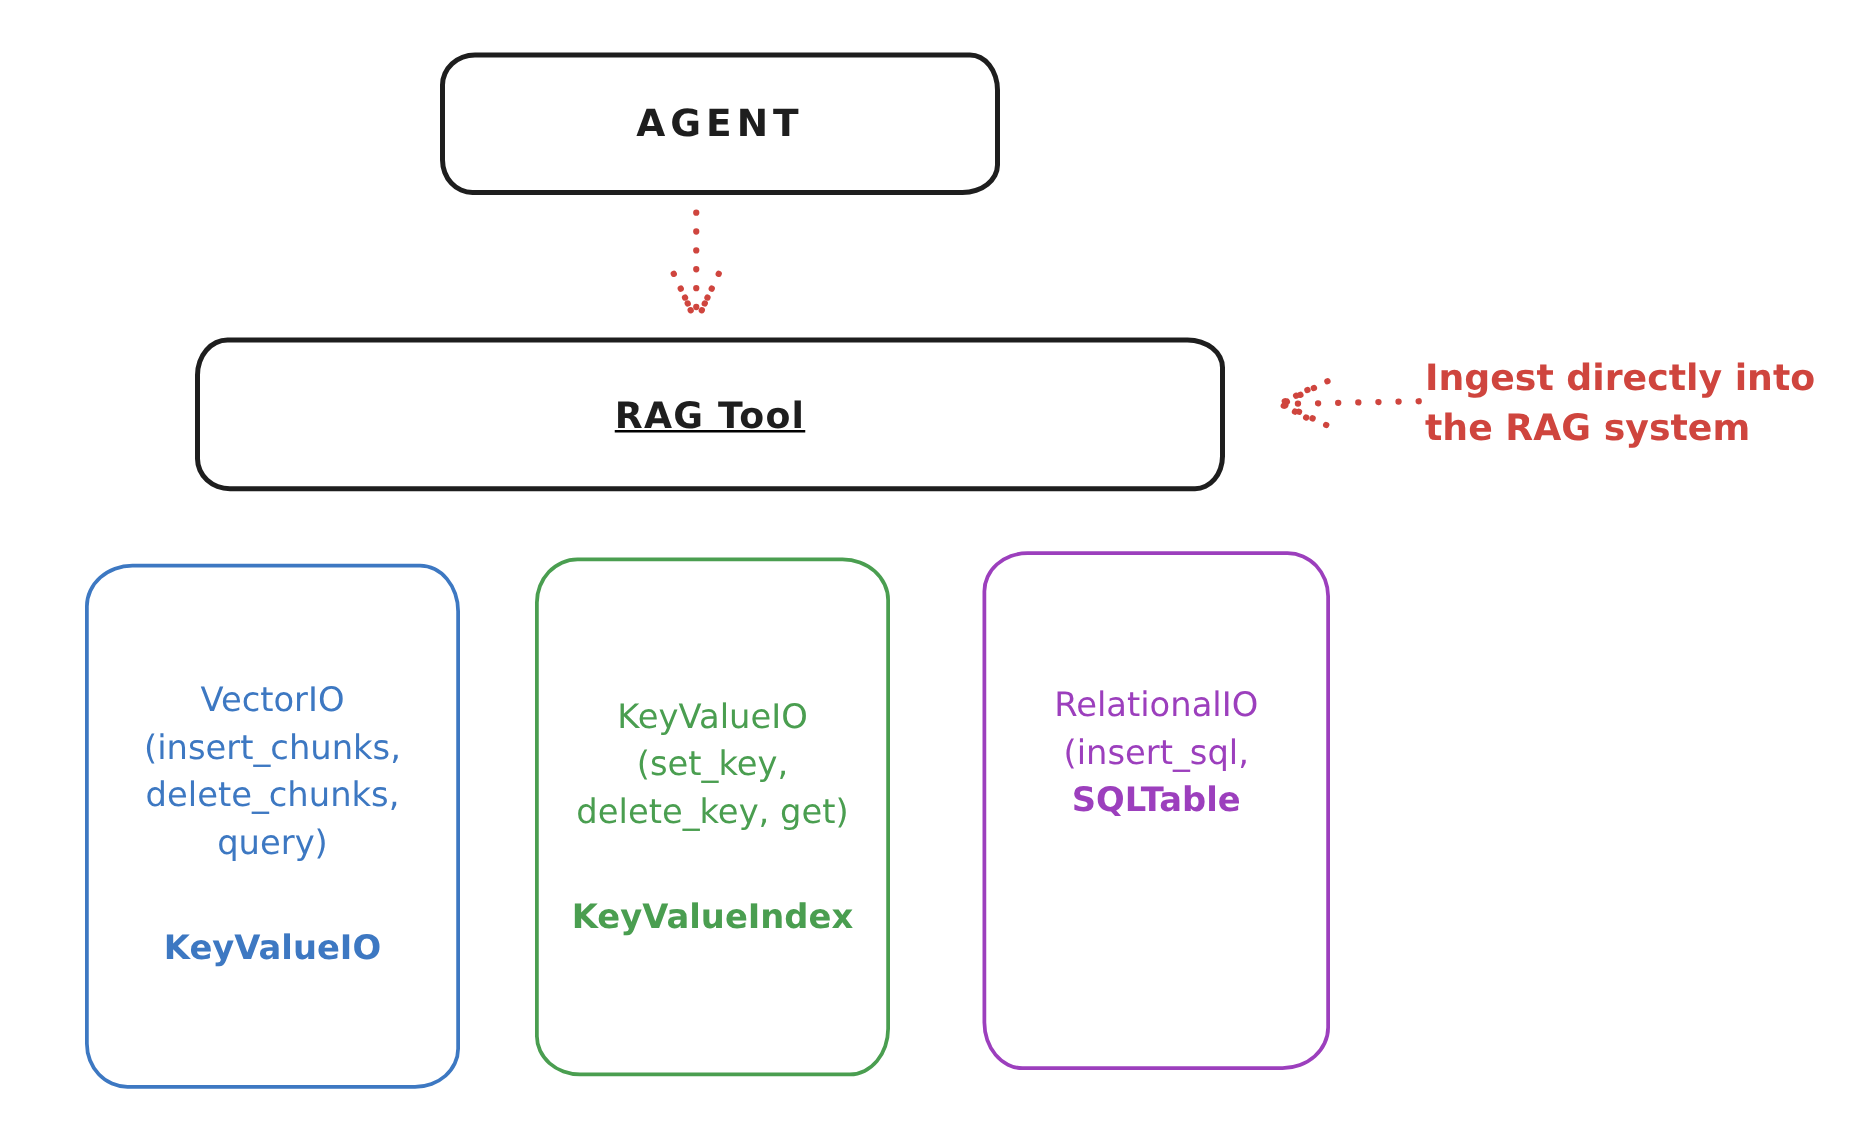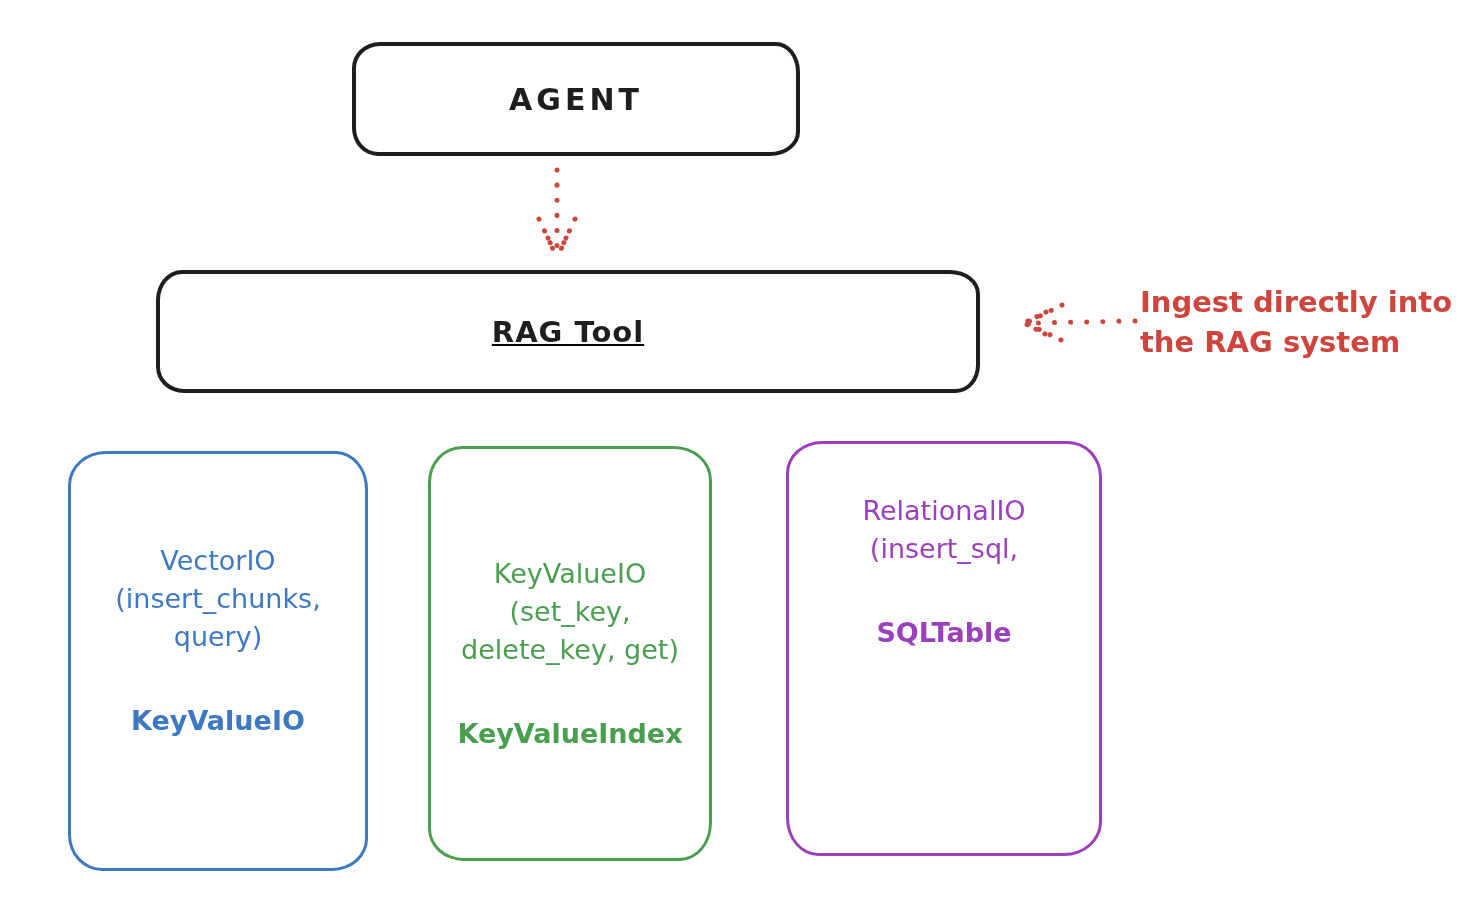--- a/index.html
+++ b/index.html
@@ -72,26 +72,26 @@
 
   .keyvalue-box {
     left: 428px; top: 446px; width: 284px; height: 415px;
     border-color: #4a9e50; color: #4a9e50;
     border-radius: 34px 38px 32px 36px / 36px 34px 38px 32px;
     padding-top: 106px;
   }
   .keyvalue-box .index-line { margin-top: 46px; text-align: right; }
 
   .relational-box {
-    left: 786px; top: 441px; width: 316px; height: 415px;
+    left: 786px; top: 441px; width: 278px; height: 415px;
     border-color: #9c3fbd; color: #9c3fbd;
     border-radius: 36px 34px 38px 32px / 32px 36px 34px 38px;
-    padding-top: 48px;
+    padding-top: 102px;
   }
-  .relational-box .index-line { margin-top: 46px; }
+  .relational-box .index-line { }
 
   
   .annotation {
     position: absolute;
     left: 1140px; top: 282px; width: 330px;
     color: #cf453e;
     font-size: 29px; font-weight: bold; line-height: 40px;
   }
 
   .arrow-layer {
@@ -139,20 +139,21 @@
   </svg>
 
   <div class="annotation">
     <div>Ingest directly into</div>
     <div>the RAG system</div>
   </div>
 
   <div class="backend vector-box">
     <div class="title-line">VectorIO</div>
     <div class="method-line">(insert_chunks,</div>
+    <div class="method-line">delete_chunks,</div>
     <div class="method-line">query)</div>
     <div class="index-line">KeyValueIO</div>
   </div>
 
   <div class="backend keyvalue-box">
     <div class="title-line">KeyValueIO</div>
     <div class="method-line">(set_key,</div>
     <div class="method-line">delete_key, get)</div>
     <div class="index-line">KeyValueIndex</div>
   </div>

